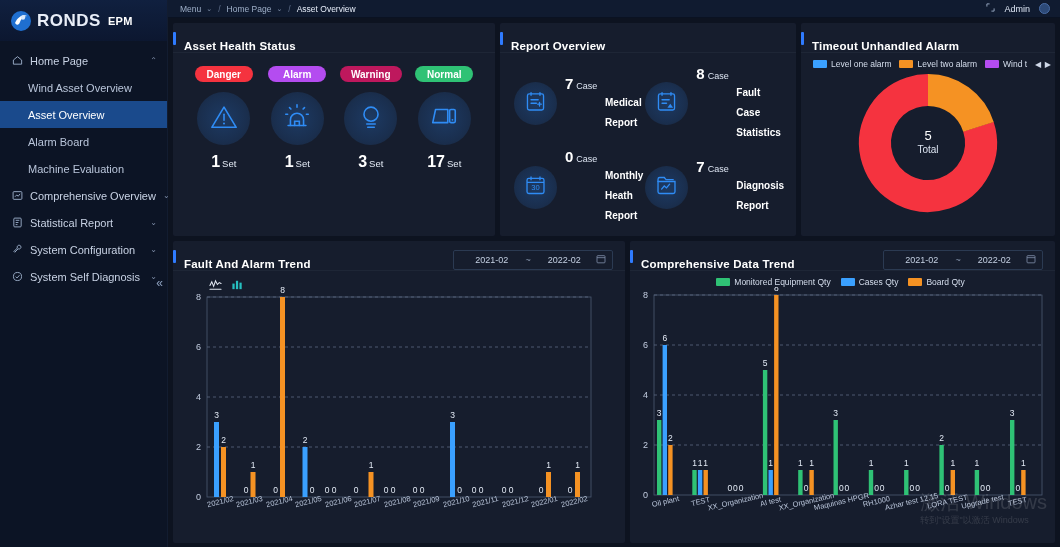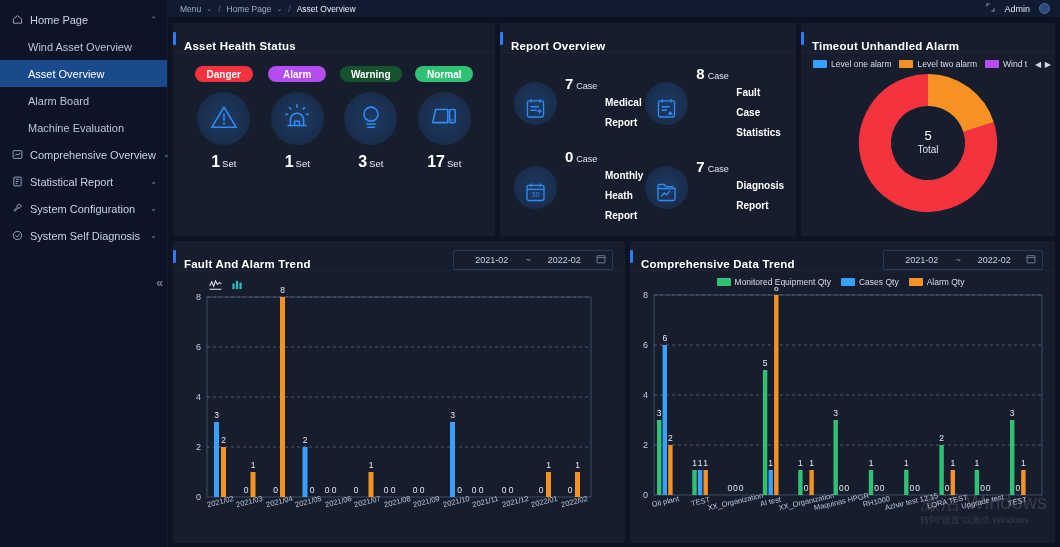--- a/index.html
+++ b/index.html
@@ -128,21 +128,21 @@
   
   .p-report { flex: 0 0 296px; }
   .rep-grid {
     display: grid; grid-template-columns: 1fr 1fr; grid-template-rows: 1fr 1fr;
     padding: 10px 12px 8px 14px; height: 100%; gap: 2px;
   }
   .rep-cell { display: flex; align-items: center; gap: 8px; }
   .rep-circ {
     width: 43px; height: 43px; border-radius: 50%; flex:0 0 43px;
     background: radial-gradient(circle at 50% 50%, #1d3a63 0%, #1a2f4f 60%, #18263d 100%);
-    display:flex; align-items:flex-end; justify-content:center;
+    display:flex; align-items:center; justify-content:center;
   }
   .rep-txt { display:flex; flex-direction: column; }
   .rep-top { display:flex; align-items: baseline; }
   .rep-top .n { font-size: 15px; font-weight: 700; color:#fff; }
   .rep-top .u { font-size: 9px; color:#dde5f2; margin-left: 3px; }
   .rep-lbl { font-size: 10px; font-weight: 700; color:#fff; line-height: 20px; margin-top:1px;margin-left:40px; }
 
   
   .p-timeout { flex: 1; }
   .legend-row {
@@ -178,20 +178,31 @@
     line-height: 18px; text-align:left;
   }
   .wm small { font-size: 9px; display:block; }
 </style>
 </head>
 <body>
 
 <div class="app">
 
   <div class="sidebar">
+    <div class="brand">
+      <span class="brand-logo">
+        <svg width="22" height="22" viewBox="0 0 22 22">
+          <circle cx="11" cy="11" r="10" fill="#1f6fd0"></circle>
+          <path d="M5 13c3-7 9-9 12-7-3 0-6 3-7 6-1 3-3 4-5 1z" fill="#ffffff"></path>
+          <circle cx="13" cy="7.5" r="2.2" fill="#d9e8fb"></circle>
+        </svg>
+      </span>
+      <span class="brand-name">RONDS</span>
+      <span class="brand-sub">EPM</span>
+    </div>
 
     <div class="nav">
       <div class="nav-item">
         <span class="ico">
           <svg width="11" height="11" viewBox="0 0 12 12" fill="none" stroke="#9fb1cd" stroke-width="1">
             <path d="M1.5 5.5L6 1.8l4.5 3.7V10H1.5z"></path>
           </svg>
         </span>
         <span class="lbl">Home Page</span>
         <span class="caret">⌃</span>
@@ -320,21 +331,21 @@
                     </svg>
                   </span>
                 </div>
                 <div class="hl-count">
                   <span class="n">1</span>
                   <span class="u">Set</span>
                 </div>
               </div>
 
               <div class="health-col">
-                <div class="pill" style="background:#14532d">Warning</div>
+                <div class="pill" style="background:#be185d">Warning</div>
                 <div class="circ">
                   <span>
                     <svg width="30" height="30" viewBox="0 0 32 32" fill="none" stroke="#2f8cf5" stroke-width="1.7" stroke-linecap="round">
                       <circle cx="16" cy="13" r="7.5"></circle>
                         <path d="M11.5 23.5h9M12.5 27h7"></path>
                     </svg>
                   </span>
                 </div>
                 <div class="hl-count">
                   <span class="n">3</span>
@@ -632,21 +643,21 @@
               <span class="lg-item">
                 <span class="lg-sw" style="background:#2fc275"></span>
                 <span>Monitored Equipment Qty</span>
               </span>
               <span class="lg-item">
                 <span class="lg-sw" style="background:#3aa0ff"></span>
                 <span>Cases Qty</span>
               </span>
               <span class="lg-item">
                 <span class="lg-sw" style="background:#f59223"></span>
-                <span>Alarm Qty</span>
+                <span>Board Qty</span>
               </span>
             </div>
 
             <svg width="424" height="236" viewBox="0 0 424 236" class="chart-svg">
 
               <rect x="24" y="8" width="388" height="200" fill="none" stroke="#4c5a72" stroke-width="0.8"></rect>
               <line x1="24" y1="8" x2="412" y2="8" stroke="#5a6880" stroke-width="0.8" stroke-dasharray="3,3"></line>
               <line x1="24" y1="58" x2="412" y2="58" stroke="#5a6880" stroke-width="0.8" stroke-dasharray="3,3"></line>
               <line x1="24" y1="108" x2="412" y2="108" stroke="#5a6880" stroke-width="0.8" stroke-dasharray="3,3"></line>
               <line x1="24" y1="158" x2="412" y2="158" stroke="#5a6880" stroke-width="0.8" stroke-dasharray="3,3"></line>

